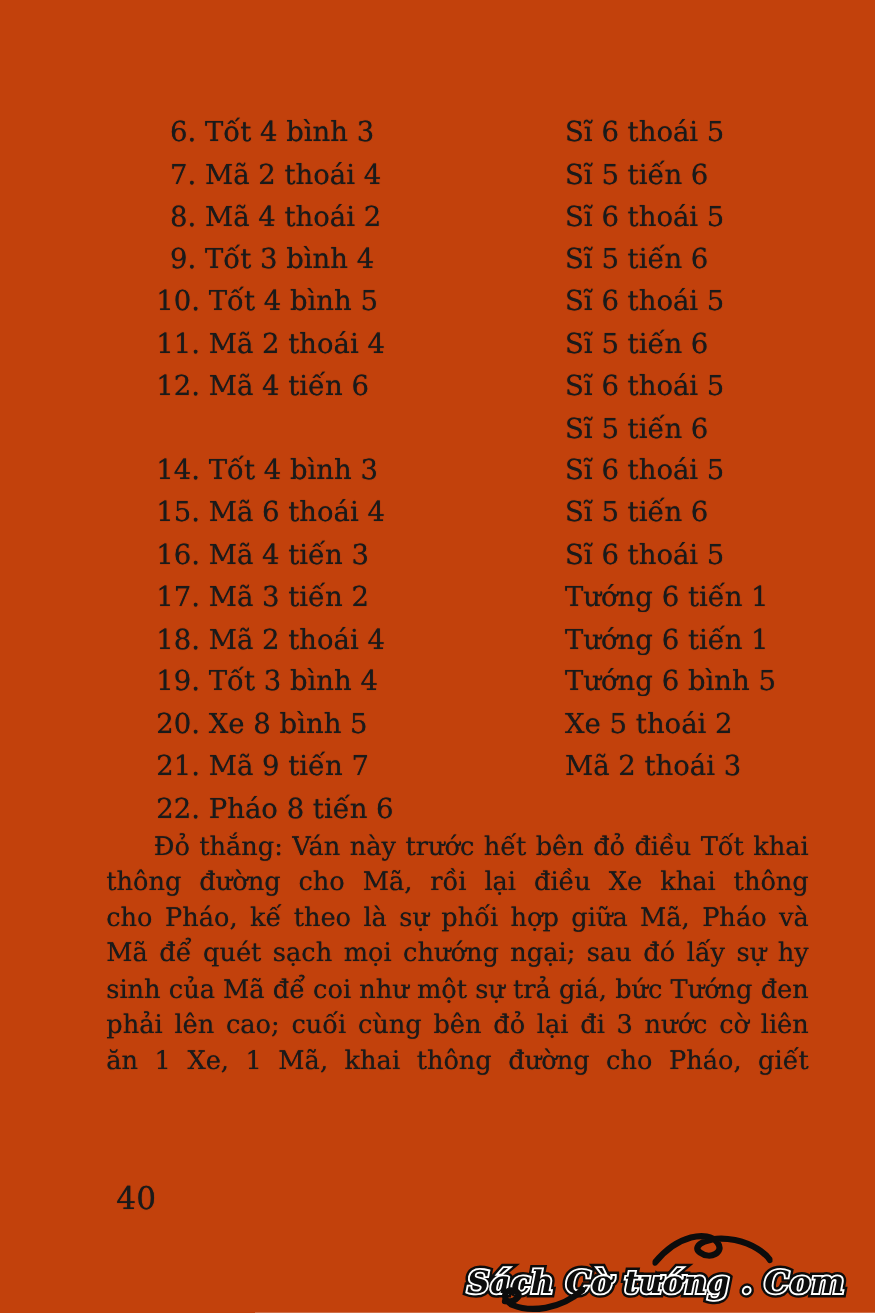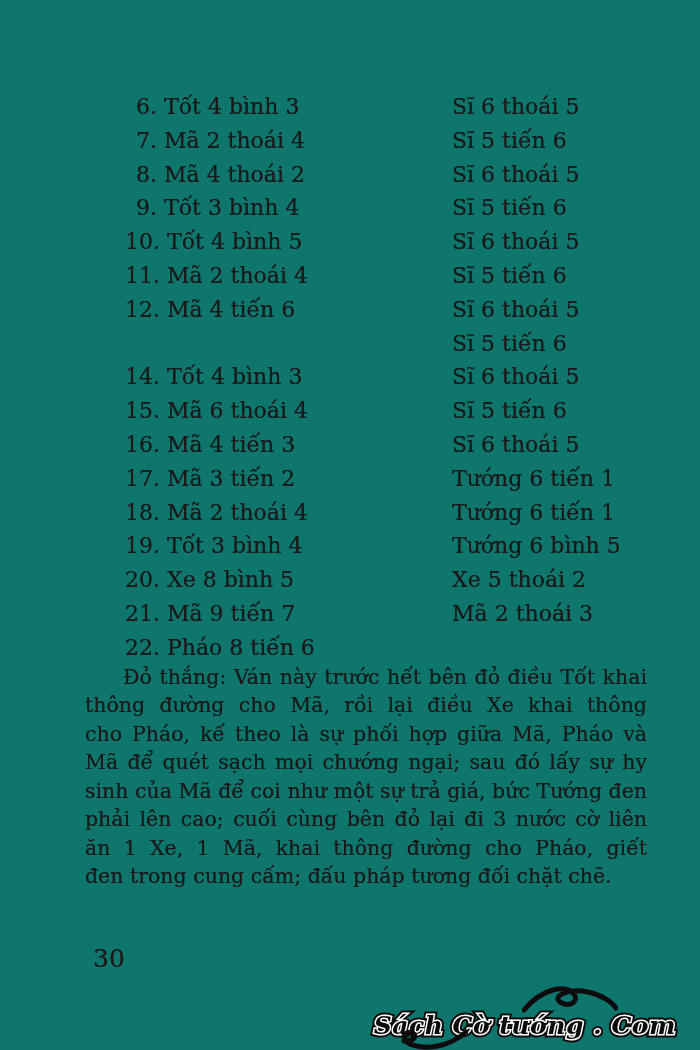--- a/index.html
+++ b/index.html
@@ -11,21 +11,21 @@
     height: 1050px;
     background: #fcfcfb;
     overflow: hidden;
     font-family: "DejaVu Serif", "Liberation Serif", serif;
     color: #1a1a1a;
   }
   .page {
     position: relative;
     width: 700px;
     height: 1050px;
-    background: #0f766e;
+    background: #c2410c;
   }
   
   .moves {
     position: absolute;
     top: 90px;
     left: 125px;
     width: 540px;
   }
   .move-row {
     position: relative;
@@ -147,24 +147,23 @@
     </section>
 
   <section class="commentary">
       <div class="c-line first">Đỏ thắng: Ván này trước hết bên đỏ điều Tốt khai</div>
       <div class="c-line">thông đường cho Mã, rồi lại điều Xe khai thông đường</div>
       <div class="c-line">cho Pháo, kế theo là sự phối hợp giữa Mã, Pháo và</div>
       <div class="c-line">Mã để quét sạch mọi chướng ngại; sau đó lấy sự hy</div>
       <div class="c-line">sinh của Mã để coi như một sự trả giá, bức Tướng đen</div>
       <div class="c-line">phải lên cao; cuối cùng bên đỏ lại đi 3 nước cờ liên tục</div>
       <div class="c-line">ăn 1 Xe, 1 Mã, khai thông đường cho Pháo, giết Tướng</div>
-      <div class="c-line last">đen trong cung cấm; đấu pháp tương đối chặt chẽ.</div>
     </section>
 
-  <div class="page-number">30</div>
+  <div class="page-number">40</div>
 
   <div class="watermark">
     <span class="wm wm-outline">Sách Cờ tướng . Com</span>
     <span class="wm wm-inner">Sách Cờ tướng . Com</span>
     <span class="wm wm-fill">Sách Cờ tướng . Com</span>
     <svg class="flourish-top" width="96" height="30" viewBox="0 0 96 30">
       <path d="M2 24 C 20 2, 44 -2, 52 8 C 58 16, 46 22, 38 16 C 30 10, 46 2, 66 6 C 80 9, 90 16, 94 22" fill="none" stroke="#0c0c0c" stroke-width="5" stroke-linecap="round"></path>
     </svg>
     <svg class="flourish-bottom" width="70" height="22" viewBox="0 0 70 22">
       <path d="M68 4 C 50 20, 26 22, 12 16 C 2 11, 6 2, 14 5 C 20 7, 16 14, 6 13" fill="none" stroke="#0c0c0c" stroke-width="5" stroke-linecap="round"></path>

